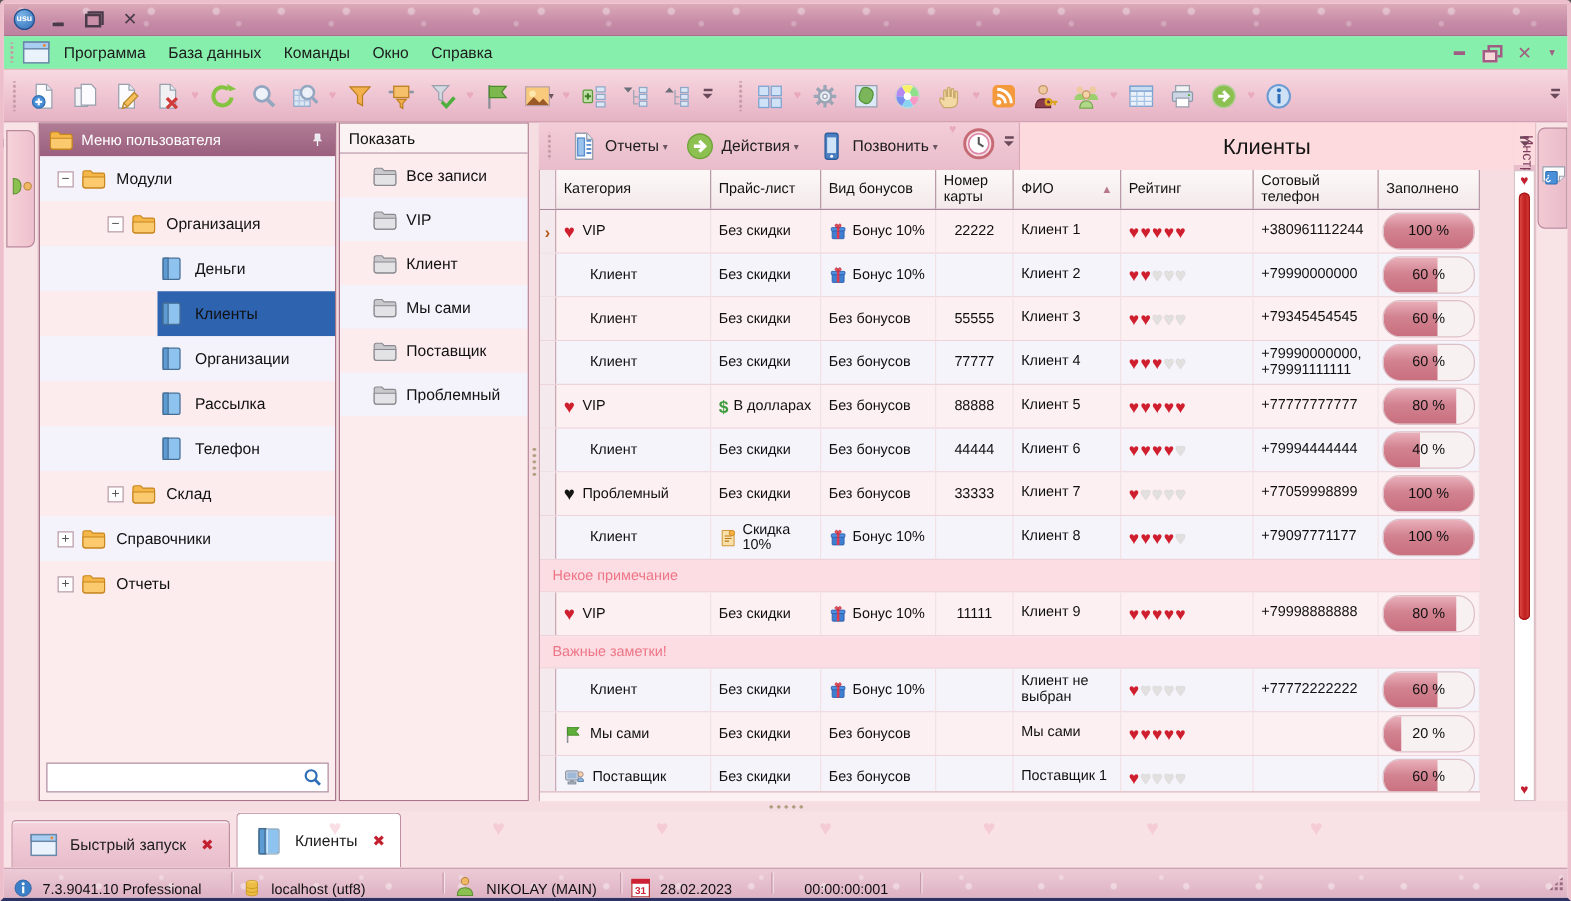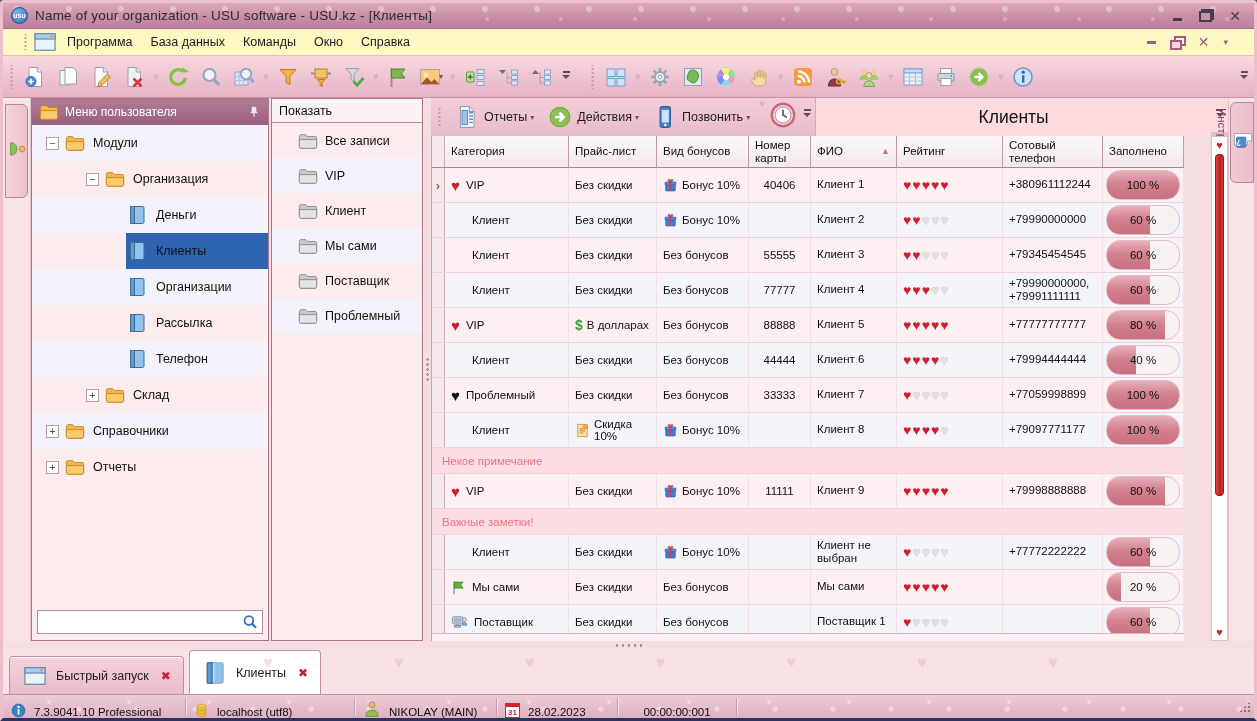--- a/index.html
+++ b/index.html
@@ -21,21 +21,21 @@
   .usu-logo{width:17px;height:17px;border-radius:50%;background:radial-gradient(circle at 35% 30%,#7db6e8,#2f6db8);
     color:#fff;font-size:7px;font-weight:bold;display:flex;align-items:center;justify-content:center;border:1px solid #1d4f8c}
   .winbtn{width:22px;height:15px;display:flex;align-items:center;justify-content:center;color:#4a3b4a;font-size:12px;font-weight:bold;cursor:default}
   .wb-min::before{content:"";width:9px;height:3px;background:#4a3b4a;margin-top:7px}
   .wb-max{position:relative}
   .wb-max::before{content:"";width:9px;height:7px;border:2px solid #4a3b4a;margin-left:3px;margin-bottom:3px}
   .wb-max::after{content:"";position:absolute;left:4px;bottom:1px;width:9px;height:7px;border:2px solid #4a3b4a;background:#c98fa8}
   .wb-x{font-size:14px}
 
   
-  .menubar{height:27px;flex:none;display:flex;align-items:center;background:#fef9c3;border-bottom:1px solid #e7bcc4;padding:0 16px}
+  .menubar{height:27px;flex:none;display:flex;align-items:center;background:#86efac;border-bottom:1px solid #e7bcc4;padding:0 0}
   .grip{width:5px;height:70%;margin:0 4px;background-image:radial-gradient(circle,#c799a6 1px,transparent 1.4px);background-size:4px 4px;background-position:center}
   .menu-item{font-size:12.5px;color:#1c1c1c;padding:4px 9px;cursor:default}
   .mdi-btns{margin-left:auto;display:flex;align-items:center;gap:14px;padding-right:10px;color:#a05c82;font-weight:bold}
   .mdi-min::before{content:"";display:block;width:9px;height:3px;background:#a05c82}
   .mdi-rest{position:relative;width:14px;height:12px}
   .mdi-rest::before{content:"";position:absolute;left:4px;top:0;width:8px;height:6px;border:2px solid #a05c82}
   .mdi-rest::after{content:"";position:absolute;left:0;top:4px;width:8px;height:6px;border:2px solid #a05c82;background:#f9d7d9}
   .mdi-x{font-size:14px;line-height:1}
   .mdi-dd{font-size:9px}
 
@@ -165,21 +165,20 @@
     background-image:radial-gradient(circle,#9a6b80 1.2px,transparent 1.6px);background-size:4px 4px;
     clip-path:polygon(100% 0,100% 100%,0 100%)}
 </style>
 </head>
 <body>
 
 <div class="window">
 
   <div class="titlebar">
     <span class="usu-logo">usu</span>
-    <span class="title-text">Name of your organization - USU software - USU.kz - [Клиенты]</span>
     <span class="winbtn wb-min"></span>
     <span class="winbtn wb-max"></span>
     <span class="winbtn wb-x">✕</span>
   </div>
 
   <div class="menubar">
     <span class="grip" style="height:16px"></span>
     <span class="icon" id="app-menu-icon">
         <svg width="26" height="26" viewBox="0 0 22 22">
           <rect x="2.5" y="4" width="17" height="14" fill="#eaf3fc" stroke="#6888aa"></rect>
@@ -819,21 +818,21 @@
                       <rect x="4" y="9" width="14" height="10" rx="1" fill="#3f7fd2" stroke="#2a5ca8"></rect>
                       <rect x="9.5" y="9" width="3" height="10" fill="#e03a4e"></rect>
                       <rect x="3" y="6" width="16" height="4" rx="1" fill="#4f8fe0" stroke="#2a5ca8"></rect>
                       <rect x="9.5" y="5.8" width="3" height="4.4" fill="#e03a4e"></rect>
                       <path d="M11 6C8 6 6.3 3.2 8.3 2.1s3.2 2 2.7 3.9zM11 6c3 0 4.7-2.8 2.7-3.9s-3.2 2-2.7 3.9z" fill="#e85a6a" stroke="#c03040"></path>
                     </svg>
                   </span>
                   <span>Бонус 10%</span>
                 </span>
                 <span class="cell c3 center">
-                  <span>40406</span>
+                  <span>22222</span>
                 </span>
                 <span class="cell c4">
                   <span class="phone-cell">Клиент 1</span>
                 </span>
                 <span class="cell c5">
                   <span class="rating"><span class="on">♥</span><span class="on">♥</span><span class="on">♥</span><span class="on">♥</span><span class="on">♥</span></span>
                 </span>
                 <span class="cell c6">
                   <span class="phone-cell">+380961112244</span>
                 </span>

